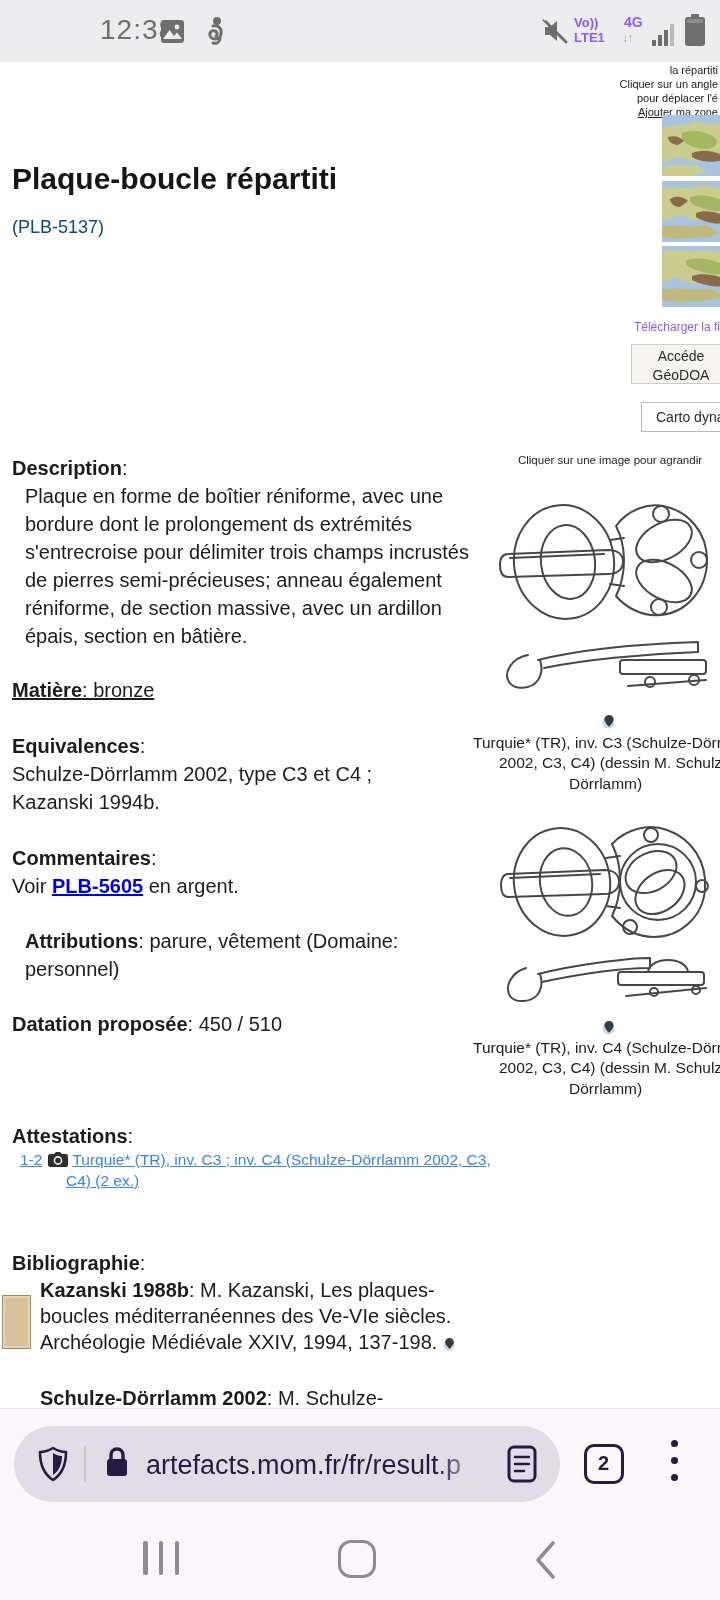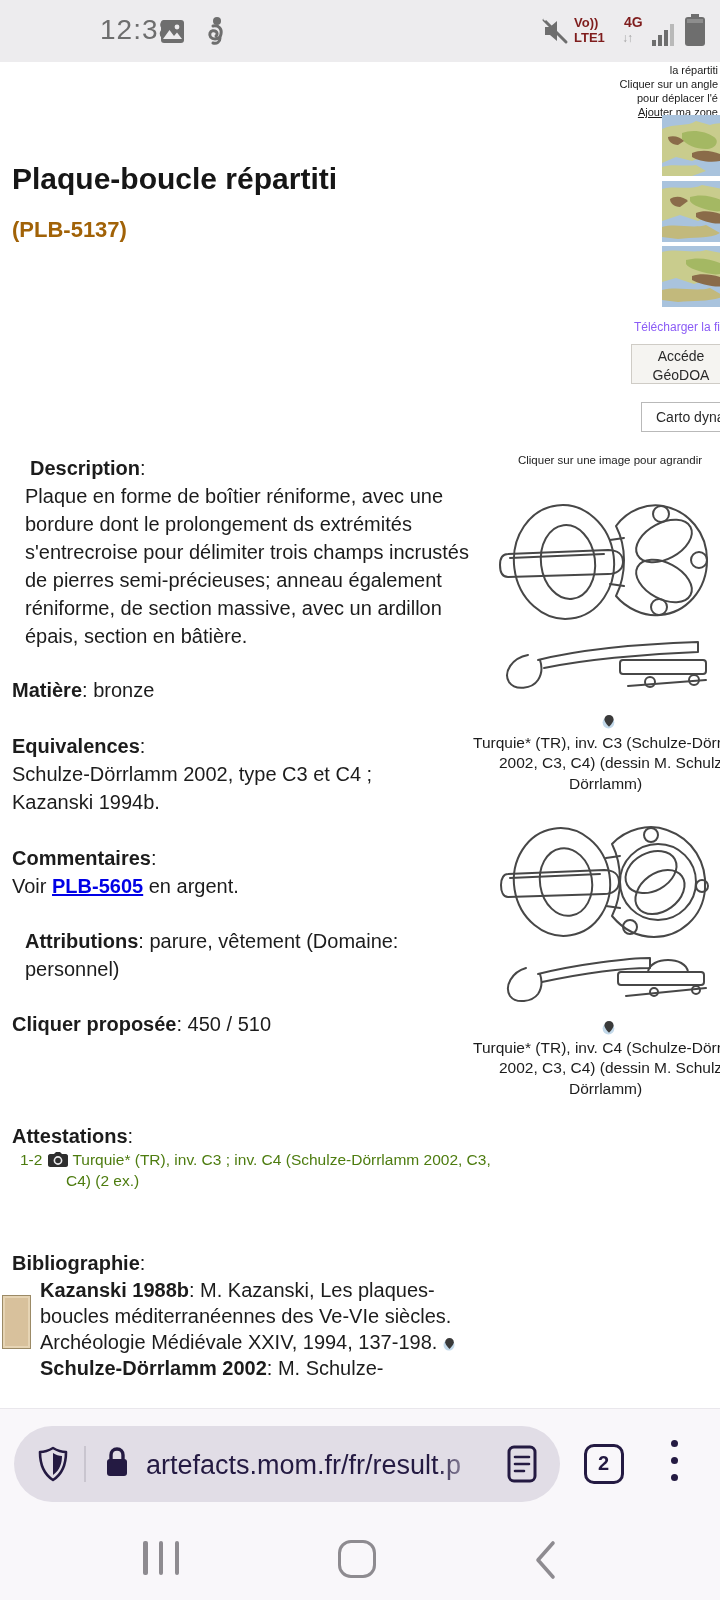--- a/index.html
+++ b/index.html
@@ -4,39 +4,39 @@
 <style>
   html,body{margin:0;padding:0;background:#555;}
   .screen{
     position:relative;width:720px;height:1600px;overflow:hidden;background:#ffffff;
     font-family:"Liberation Sans", sans-serif;color:#1c1c1c;margin:0 auto;
   }
   .abs{position:absolute;}
   
   .status-bar{left:0;top:0;width:720px;height:62px;background:#edecee;}
   .sb-time{left:100px;top:14px;font-size:28px;color:#6e6e6e;letter-spacing:1px;}
-  .sb-small{font-size:13px;font-weight:bold;color:#7f1d1d;line-height:15px;text-align:left;}
+  .sb-small{font-size:13px;font-weight:bold;color:#8b5cf6;line-height:15px;text-align:left;}
   .sb-arrows{font-size:12px;color:#a5a5a5;letter-spacing:-1px;}
   
   .mp-line{right:2px;font-size:11px;color:#1a1a1a;white-space:nowrap;}
   .mp-link{text-decoration:underline;cursor:pointer;}
   .mp-map{left:662px;width:76px;height:61px;cursor:pointer;}
   .mp-download{right:0px;font-size:12px;color:#8b5cf6;white-space:nowrap;cursor:pointer;}
   .btn{box-sizing:border-box;font-size:14px;color:#2a2a2a;text-align:center;cursor:pointer;white-space:nowrap;}
   .btn-geodoa{left:631px;top:344px;width:100px;height:40px;background:#f5f4f1;border:1px solid #cfccc6;line-height:19px;padding-top:2px;}
   .btn-carto{left:641px;top:402px;width:92px;height:30px;background:#fff;border:1px solid #b9b9b9;line-height:28px;text-align:left;padding-left:14px;}
   
   .a-title{left:12px;top:162px;font-size:30px;font-weight:bold;color:#161616;}
-  .a-ref{left:12px;top:217px;font-size:22px;font-weight:bold;color:#a16207;}
+  .a-ref{left:12px;top:217px;font-size:18px;font-weight:normal;color:#0c4a6e;}
   .body-t{font-size:20px;line-height:28px;color:#1c1c1c;}
   .hdr b{font-weight:bold;}
   .para{left:25px;width:450px;}
   .lbl{font-weight:bold;}
   .link-blue{color:#0000e6;font-weight:bold;text-decoration:underline;cursor:pointer;}
-  .attest{font-size:15.5px;line-height:21px;color:#4d7c0f;}
+  .attest{font-size:15.5px;line-height:21px;color:#3b82f6;text-decoration:underline;}
   .cam{display:inline-block;vertical-align:-2px;margin:0 4px 0 6px;}
   .bib-text{left:40px;width:430px;}
   .book-thumb{left:2px;top:1295px;width:27px;height:52px;background:#d8c19c;border:1px solid #9b8a66;box-shadow:inset 0 0 0 2px #e6d4b4;cursor:pointer;}
   .pin-inline{display:inline-block;vertical-align:-2px;margin-left:6px;}
   
   .g-hint{left:495px;top:454px;width:230px;text-align:center;font-size:11.5px;color:#222;}
   .g-cap{left:473px;font-size:15.5px;line-height:20.5px;color:#1c1c1c;white-space:nowrap;}
   .g-cap.c2{padding-left:26px;}
   .g-cap.c3{padding-left:96px;}
   .g-pin{left:602px;}
@@ -148,26 +148,26 @@
 
   <div class="abs btn btn-geodoa">
     <div>Accéde</div>
     <div>GéoDOA</div>
   </div>
   <div class="abs btn btn-carto">Carto dynam</div>
 
   <h1 class="abs a-title" style="margin:0;">Plaque-boucle répartiti</h1>
   <div class="abs a-ref">(PLB-5137)</div>
 
-  <div class="abs body-t hdr" style="left:12px;top:454px;margin-left:18px;">
+  <div class="abs body-t hdr" style="left:12px;top:454px;">
     <b>Description</b><span>:</span>
   </div>
   <div class="abs body-t para" style="top:482px;">Plaque en forme de boîtier réniforme, avec une bordure dont le prolongement ds extrémités s'entrecroise pour délimiter trois champs incrustés de pierres semi-précieuses; anneau également réniforme, de section massive, avec un ardillon épais, section en bâtière.</div>
 
-  <div class="abs body-t" style="left:12px;top:676px;">
+  <div class="abs body-t" style="left:12px;top:676px;text-decoration:underline;">
     <span class="lbl">Matière</span><span>: bronze</span>
   </div>
 
   <div class="abs body-t hdr" style="left:12px;top:732px;">
     <b>Equivalences</b><span>:</span>
   </div>
   <div class="abs body-t" style="left:12px;top:760px;">Schulze-Dörrlamm 2002, type C3 et C4 ;</div>
   <div class="abs body-t" style="left:12px;top:788px;">Kazanski 1994b.</div>
 
   <div class="abs body-t hdr" style="left:12px;top:844px;">
@@ -175,21 +175,21 @@
   </div>
   <div class="abs body-t" style="left:12px;top:872px;">
     <span>Voir </span><span class="link-blue">PLB-5605</span><span> en argent.</span>
   </div>
 
   <div class="abs body-t para" style="top:927px;">
     <span class="lbl">Attributions</span><span>: parure, vêtement (Domaine: personnel)</span>
   </div>
 
   <div class="abs body-t" style="left:12px;top:1010px;">
-    <span class="lbl">Cliquer proposée</span><span>: 450 / 510</span>
+    <span class="lbl">Datation proposée</span><span>: 450 / 510</span>
   </div>
 
   <div class="abs body-t hdr" style="left:12px;top:1122px;">
     <b>Attestations</b><span>:</span>
   </div>
   <div class="abs attest" style="left:20px;top:1149px;white-space:nowrap;">
     <span>1-2</span><span class="cam"><svg width="20" height="15" viewBox="0 0 20 15">
           <path d="M6 2 L8 0 L12 0 L14 2 L18 2 C19 2 20 3 20 4 L20 13 C20 14 19 15 18 15 L2 15 C1 15 0 14 0 13 L0 4 C0 3 1 2 2 2 Z" fill="#2e2e2e"></path>
           <circle cx="10" cy="8.5" r="3.6" fill="none" stroke="#edecee" stroke-width="1.6"></circle>
         </svg></span><span>Turquie* (TR), inv. C3 ; inv. C4 (Schulze-Dörrlamm 2002, C3,</span>
@@ -199,21 +199,21 @@
   <div class="abs body-t hdr" style="left:12px;top:1249px;">
     <b>Bibliographie</b><span>:</span>
   </div>
   <div class="abs book-thumb"></div>
   <div class="abs body-t bib-text" style="top:1277px;line-height:26px;">
     <b>Kazanski 1988b</b><span>: M. Kazanski, Les plaques-boucles méditerranéennes des Ve-VIe siècles. Archéologie Médiévale XXIV, 1994, 137-198.</span><span class="pin-inline"><svg width="13" height="14" viewBox="0 0 13 14">
           <circle cx="6" cy="8" r="5.5" fill="#c3d9ea"></circle>
           <path d="M6.5 1 C9 1 10.8 2.8 10.8 5.2 C10.8 7.8 6.5 12 6.5 12 C6.5 12 2.2 7.8 2.2 5.2 C2.2 2.8 4 1 6.5 1 Z" fill="#3a3a3a"></path>
         </svg></span>
   </div>
-  <div class="abs body-t bib-text" style="top:1355px;line-height:26px;">
+  <div class="abs body-t bib-text" style="top:1385px;line-height:26px;">
     <b>Schulze-Dörrlamm 2002</b><span>: M. Schulze-</span>
   </div>
 
   <div class="abs g-hint">Cliquer sur une image pour agrandir</div>
 
   <span class="abs fig" style="left:498px;top:496px;">
     <svg width="215" height="212" viewBox="0 0 215 212">
       <g class="lineart">
         <ellipse cx="66" cy="66" rx="50" ry="57" transform="rotate(-7 66 66)"></ellipse>
         <ellipse cx="70" cy="66" rx="27" ry="37" transform="rotate(-7 70 66)"></ellipse>

